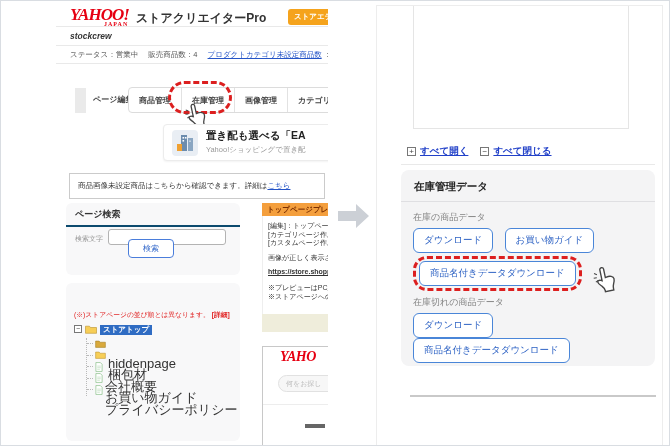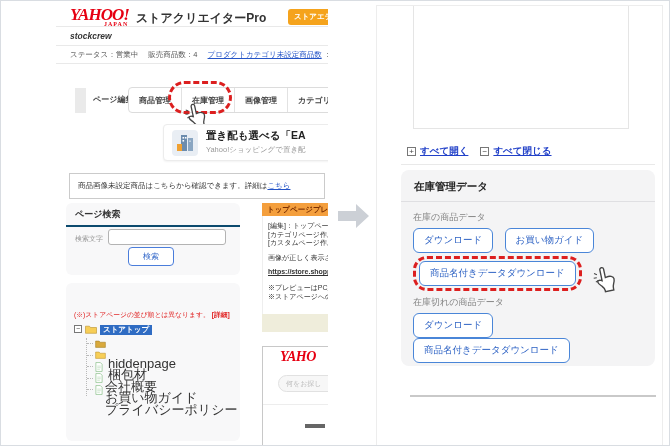--- a/index.html
+++ b/index.html
@@ -90,21 +90,21 @@
     </div>
 
     <div class="abs nw" style="left:13px;top:172px;width:256px;height:26px;border:1px solid #cbcbcb;line-height:24px;padding-left:8px;font-size:7.5px;color:#333;">
       <span>商品画像未設定商品はこちらから確認できます。詳細は</span><span class="link">こちら</span>
     </div>
 
     <div class="abs graybox" style="left:10px;top:202px;width:174px;height:72px;">
       <div class="boxtitle">ページ検索</div>
       <span class="abs nw" style="left:9px;top:31px;font-size:7px;color:#9a9a9a;">検索文字</span>
       <input class="abs" style="left: 42px; top: 26px; width: 118px; height: 16px; border: 1px solid rgb(179, 179, 179); border-radius: 3px; background: rgb(255, 255, 255); padding: 0px 4px; font-size: 8px;">
-      <button class="abs" style="left:62px;top:44px;font-size:8px;color:#2c63c8;background:#fff;border:1px solid #4a7ddb;border-radius:4px;padding:3px 14px;cursor:pointer;">検索</button>
+      <button class="abs" style="left:62px;top:36px;font-size:8px;color:#2c63c8;background:#fff;border:1px solid #4a7ddb;border-radius:4px;padding:3px 14px;cursor:pointer;">検索</button>
     </div>
 
     <div class="abs graybox" style="left:10px;top:282px;width:174px;height:158px;">
       <div class="abs nw" style="left:8px;top:27px;font-size:6.8px;color:#e02020;">
         <span>(※)ストアページの並び順とは異なります。</span>
         <span style="font-weight:bold;">[詳細]</span>
       </div>
       <div class="abs" style="left:8px;top:42px;display:flex;align-items:flex-start;gap:3px;">
         <span class="iconbox" style="width:8px;height:8px;font-size:7px;line-height:6px;">−</span>
         <svg width="12" height="9" viewBox="0 0 12 9">

